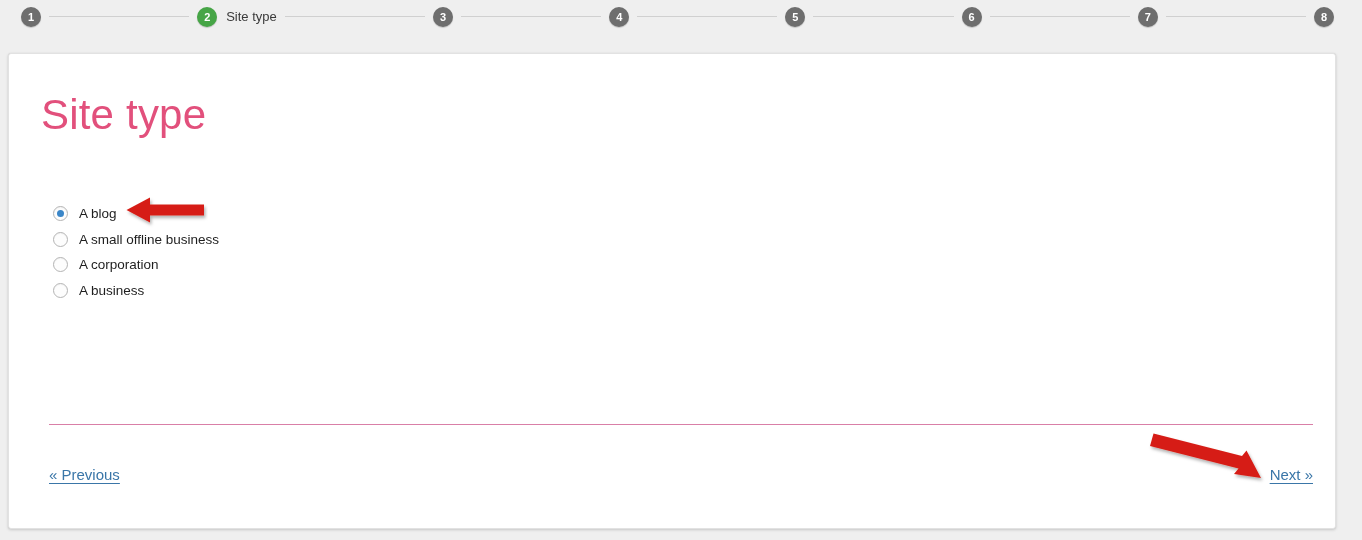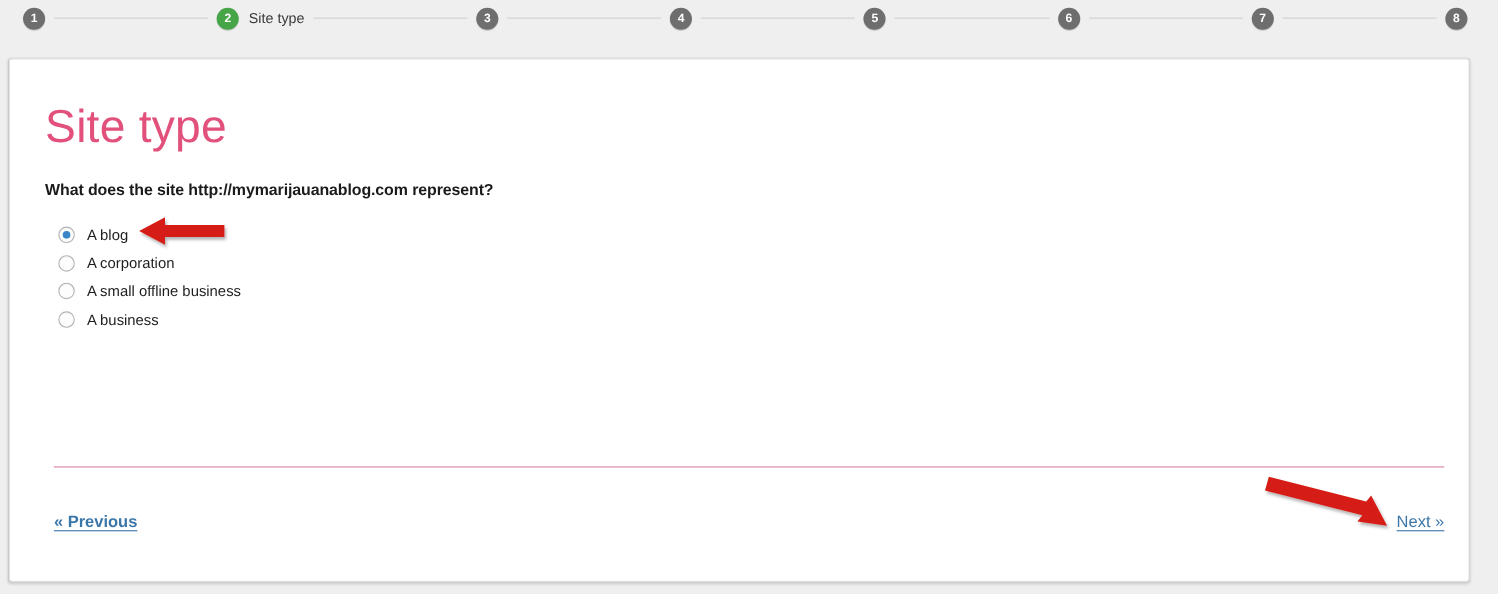--- a/index.html
+++ b/index.html
@@ -170,21 +170,21 @@
     height: 22px;
   }
   .nav-link {
     font-size: 15px;
     color: #3a76a8;
     text-decoration: underline;
     text-underline-offset: 3px;
     cursor: pointer;
     white-space: nowrap;
   }
-  #prev-link { position: absolute; left: 0; top: 0; font-weight: bold; }
+  #prev-link { position: absolute; left: 0; top: 0; }
   #next-link { position: absolute; right: 0; top: 0; }
 
   
   .annot-arrow {
     position: absolute;
     pointer-events: none;
   }
   #arrow-blog   { left: 124px; top: 194px;  width: 84px;  height: 36px; }
   #arrow-next   { left: 1146px; top: 428px; width: 124px; height: 56px; }
 </style>
@@ -231,34 +231,33 @@
   <div class="step">
     <div class="step-bullet">8</div>
   </div>
 </div>
 
 <div id="card">
   <div id="card-inner">
 
     <h1 id="page-title">Site type</h1>
 
-    <div id="question">What does the site http://mymarijauanablog.com represent?</div>
 
     <ul id="options">
       <li class="option-row">
         <span class="radio checked"></span>
         <span class="option-label">A blog</span>
       </li>
       <li class="option-row">
         <span class="radio"></span>
+        <span class="option-label">A small offline business</span>
+      </li>
+      <li class="option-row">
+        <span class="radio"></span>
         <span class="option-label">A corporation</span>
-      </li>
-      <li class="option-row">
-        <span class="radio"></span>
-        <span class="option-label">A small offline business</span>
       </li>
       <li class="option-row">
         <span class="radio"></span>
         <span class="option-label">A business</span>
       </li>
     </ul>
 
     <div id="divider"></div>
 
     <div id="nav">

